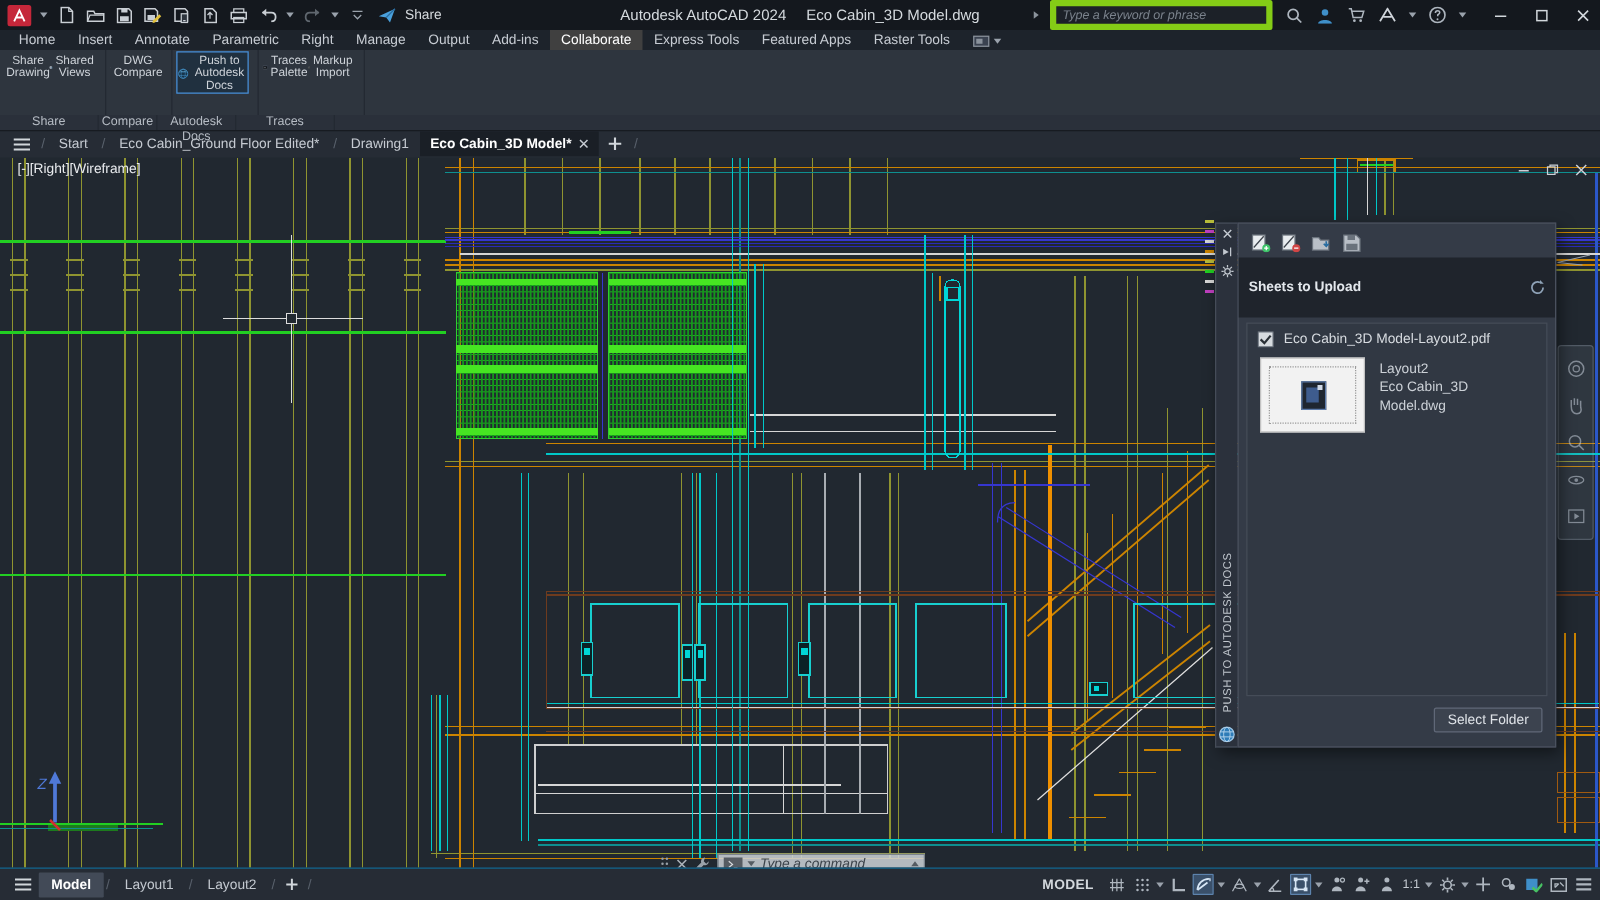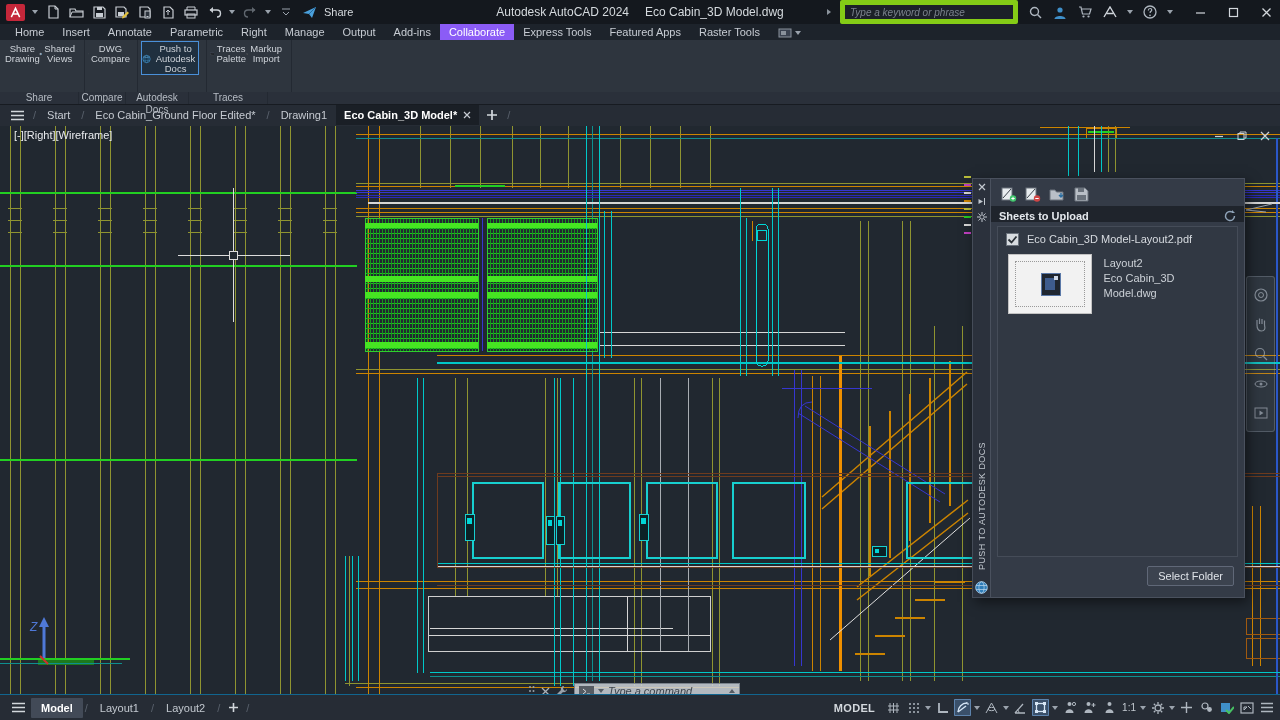--- a/index.html
+++ b/index.html
@@ -18,21 +18,21 @@
              justify-content:center;gap:16px;color:#d5dade;font-size:12px;pointer-events:none}
   .tb-right{margin-left:auto;display:flex;align-items:center;gap:9px}
   .search-box{width:158px;height:14px;background:#1c2128;border:5px solid #84cc16;border-radius:2px;
               color:#c6ccd3;font-style:italic;font-size:10px;padding:0 5px;font-family:inherit;outline:none}
   .search-box::placeholder{color:#7b838d}
   .share-lbl{color:#d6dade;font-size:11px}
   
   .ribbon-tabs{position:absolute;top:24px;left:0;right:0;height:16px;background:#1d232b;
                display:flex;align-items:stretch;padding-left:6px;z-index:19}
   .rtab{padding:2px 9px 0;font-size:11px;color:#c7ccd3}
-  .rtab.active{background:#8b5cf6;color:#fff}
+  .rtab.active{background:#404040;color:#fff}
   .ribbon-body{position:absolute;top:40px;left:0;right:0;height:52px;background:#2e353e;display:flex;z-index:19}
   .rib-panel{display:flex;align-items:flex-start;border-right:1px solid #232932;padding:1px 3px 0}
   .rib-btn{width:36px;display:flex;flex-direction:row;align-items:center;padding-top:3px;gap:2px;
            color:#ced3d9;font-size:9.5px;line-height:10px;text-align:center}
   .rib-btn.wide{width:58px}
   .rib-btn.selected{background:#20303f;border:1px solid #4a90d9;box-sizing:border-box;padding-top:2px}
   .ribbon-labels{position:absolute;top:92px;left:0;right:0;height:12px;background:#2a303a;
                  border-bottom:1px solid #171b21;display:flex;font-size:10px;color:#b6bcc4;z-index:19}
   .plabel{text-align:center;line-height:12px;border-right:1px solid #232932}
   
@@ -57,22 +57,22 @@
   .cmd-text{flex:1;white-space:nowrap;overflow:hidden}
   
   .palette{position:absolute;left:972px;top:52px;width:273px;height:420px;display:flex;
            box-shadow:3px 4px 12px rgba(0,0,0,.5);z-index:6}
   .pal-bar{width:17px;background:#2b313c;border:1px solid #454c58;border-right:none;display:flex;
            flex-direction:column;align-items:center;padding:4px 0 3px;gap:6px}
   .vtext{writing-mode:vertical-rl;transform:rotate(180deg);font-size:9px;color:#c2c8cf;
          letter-spacing:.4px;margin-top:auto;white-space:nowrap}
   .pal-main{flex:1;background:#343b47;border:1px solid #4a515e;display:flex;flex-direction:column;min-width:0}
   .pal-toolbar{height:24px;display:flex;align-items:center;gap:8px;padding:3px 0 0 10px}
-  .pal-header{height:16px;background:#1f242c;display:flex;align-items:flex-end;justify-content:space-between;
-              padding:0 8px;font-size:11px;font-weight:bold;color:#e4e8ed}
+  .pal-header{height:16px;background:#1f242c;display:flex;align-items:center;justify-content:space-between;
+              padding:16px 8px;font-size:11px;font-weight:bold;color:#e4e8ed}
   .pal-list{flex:1;margin:4px 6px;border:1px solid #454c58;background:#313843;overflow:hidden}
   .sheet-row{display:flex;gap:8px;padding:6px 8px 4px}
   .sheet-name{color:#d7dbe0;font-size:11px}
   .thumb-row{display:flex;gap:12px;padding:4px 10px}
   .thumb{width:84px;height:58px;background:#f2f2f2;border:1px solid #c2c2c2;position:relative}
   .thumb-inner{position:absolute;inset:6px;border:1px dotted #9a9a9a}
   .thumb-glyph{position:absolute;left:32px;top:18px;width:18px;height:21px;background:#1f2630;border:1px solid #5b79a8}
   .thumb-glyph i{position:absolute;left:3px;top:4px;width:10px;height:12px;background:#3e5c8e}
   .thumb-glyph b{position:absolute;right:2px;top:2px;width:4px;height:4px;background:#cfd8e6}
   .thumb-meta{color:#ccd1d7;font-size:11px;line-height:15px;padding-top:2px}

